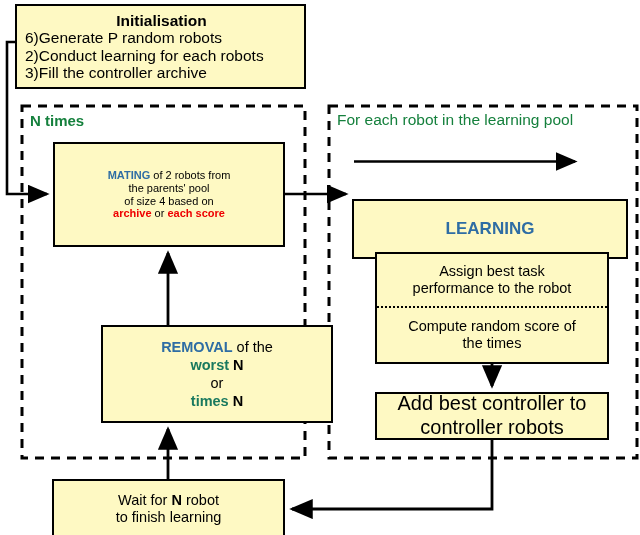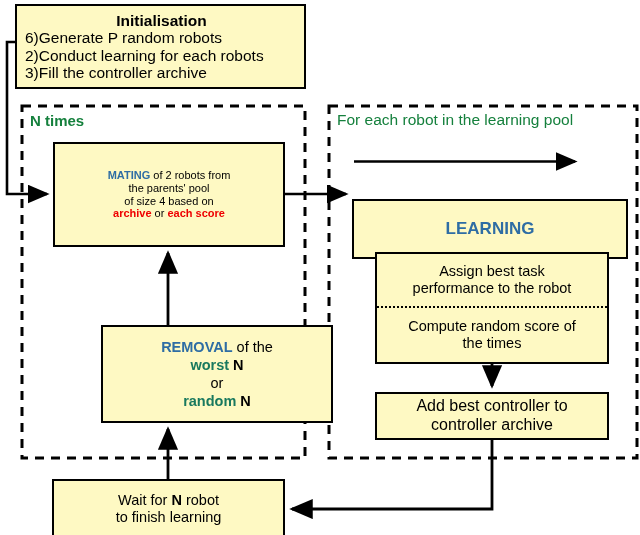--- a/index.html
+++ b/index.html
@@ -113,21 +113,21 @@
   }
   #assign-box .half.top {
     border-bottom: 2px dotted #000000;
   }
   
   #archive-box {
     left: 375px;
     top: 392px;
     width: 234px;
     height: 48px;
-    font-size: 16px;
+    font-size: 20px;
     line-height: 1.18;
   }
   
   #wait-box {
     left: 52px;
     top: 479px;
     width: 233px;
     height: 60px;
     font-size: 14.5px;
     line-height: 1.2;
@@ -206,21 +206,21 @@
 
   <div class="box" id="removal-box">
     <div>
       <span class="kw-blue">REMOVAL</span><span> of the</span>
     </div>
     <div>
       <span class="kw-green">worst</span><span class="bold"> N</span>
     </div>
     <div>or</div>
     <div>
-      <span class="kw-green">random</span><span class="bold"> N</span>
+      <span class="kw-green">times</span><span class="bold"> N</span>
     </div>
   </div>
 
   <div class="box" id="learning-box">
     <span class="kw-blue">LEARNING</span>
   </div>
 
   <div class="box" id="assign-box">
     <div class="half top">
       <div>
@@ -231,21 +231,21 @@
     <div class="half">
       <div>
         <div>Compute random score of</div>
         <div>the times</div>
       </div>
     </div>
   </div>
 
   <div class="box" id="archive-box">
     <div>Add best controller to</div>
-    <div>controller archive</div>
+    <div>controller robots</div>
   </div>
 
   <div class="box" id="wait-box">
     <div>
       <span>Wait for </span><span class="bold">N</span><span> robot</span>
     </div>
     <div>to finish learning</div>
   </div>
 
 </div>

